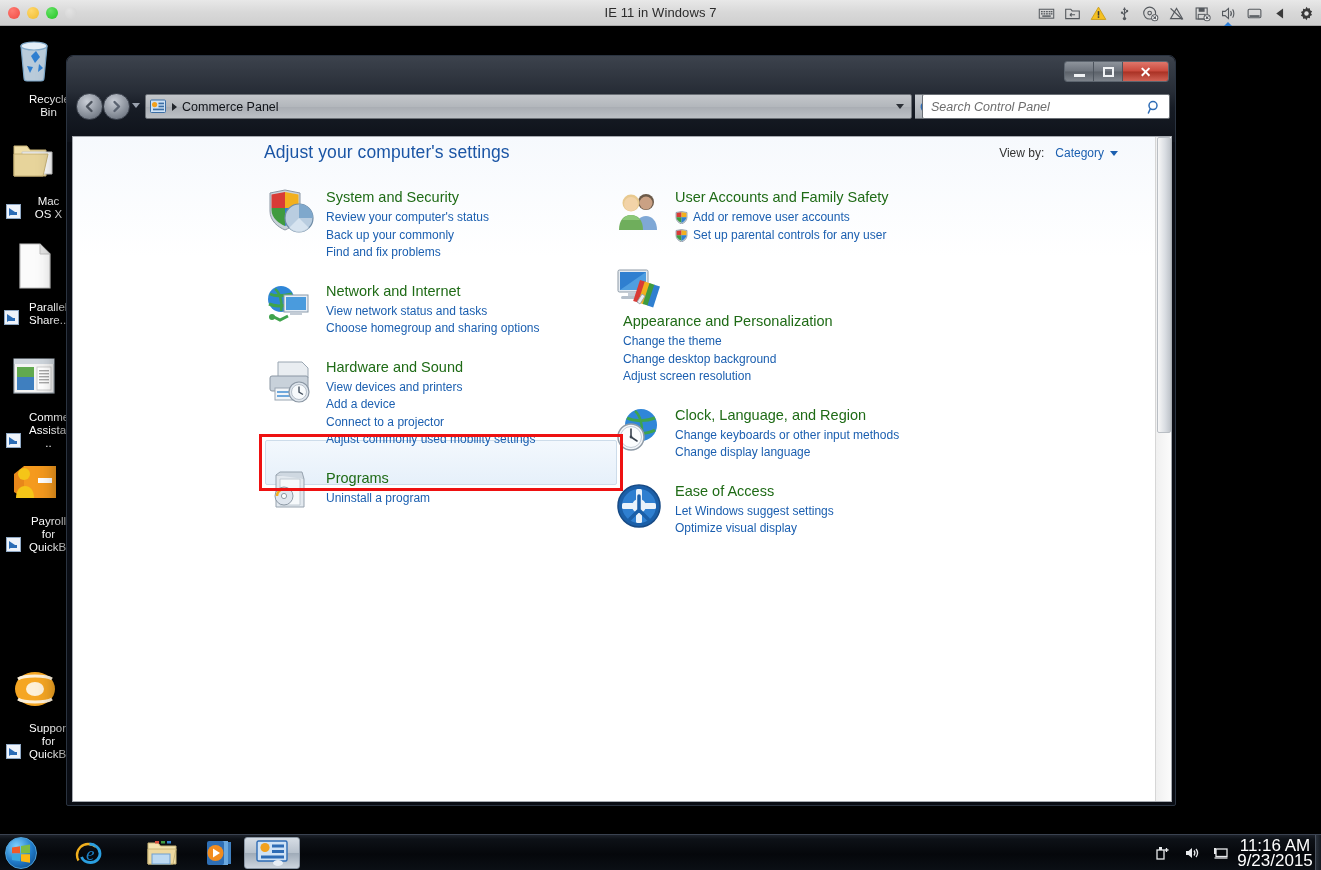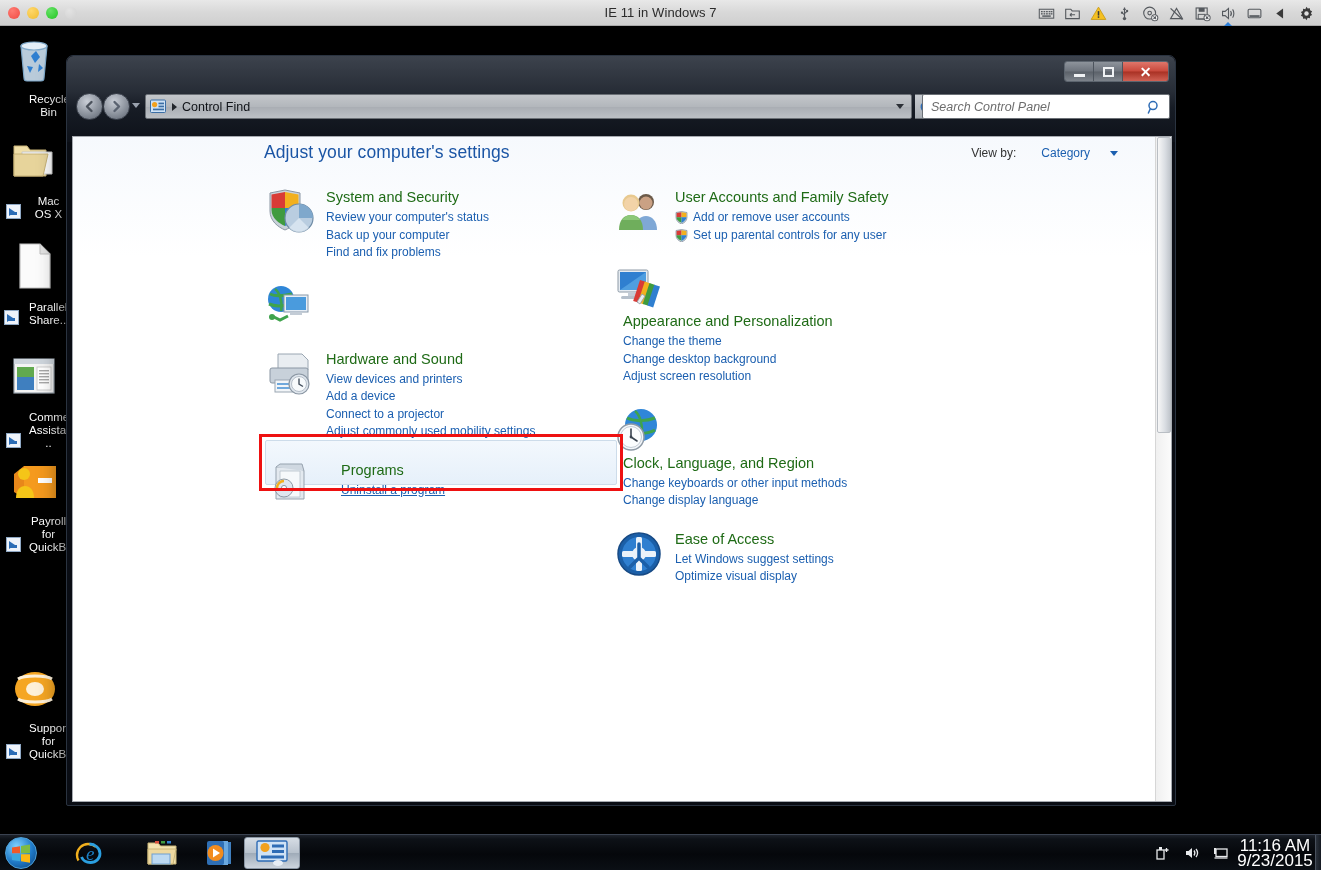--- a/index.html
+++ b/index.html
@@ -174,21 +174,21 @@
     background: linear-gradient(to right, #f7f7f7, #d9dde2 60%, #c1c6cc);
     border: 1px solid #b9bec4; border-radius: 2px;
   }
 
   #page-title {
     position: absolute; left: 264px; top: 142px;
     font-size: 17.5px; color: #1b55a5; letter-spacing: .1px;
   }
   #viewby {
     position: absolute; right: 172px; top: 146px;
-    font-size: 12px; color: #333; display: flex; align-items: center; gap: 25px;
+    font-size: 12px; color: #333; display: flex; align-items: center; gap: 11px;
   }
   #viewby-val { color: #1b5fb0; }
   #viewby-caret {
     width: 0; height: 0; border-left: 4.5px solid transparent;
     border-right: 4.5px solid transparent; border-top: 5px solid #1b5fb0;
     margin-left: -5px;
   }
 
   .col { position: absolute; top: 188px; }
   #col-left { left: 266px; width: 350px; }
@@ -202,21 +202,21 @@
     cursor: pointer;
   }
   .cat-link {
     font-size: 12px; color: #1b5fb0; line-height: 17.5px; cursor: pointer;
     display: block; white-space: nowrap;
   }
   .cat-link.shielded { padding-left: 18px; position: relative; }
   .cat-link.shielded .shield {
     position: absolute; left: 0; top: 2px; width: 13px; height: 13px;
   }
-  #cat-programs .cat-link { text-decoration: underline; }
+  #cat-programs .cat-link { }
 
   
   #programs-wrap {
     position: absolute; left: 259px; top: 434px; width: 364px; height: 57px;
     border: 3px solid #ee1111; background: transparent; pointer-events: none;
   }
   #programs-hover {
     position: absolute; left: 265px; top: 440px; width: 352px; height: 45px;
     background: linear-gradient(to bottom, #f3f8fd, #e6f0fa);
     border: 1px solid #cddcea; border-radius: 2px;
@@ -511,21 +511,21 @@
 
         <div id="addr-bar">
           <svg id="addr-icon" viewBox="0 0 16 15">
             <rect x="0.5" y="1" width="15" height="12.5" rx="1" fill="#cfe2f5" stroke="#3b6ea5" stroke-width="1"></rect>
             <circle cx="4.6" cy="5.6" r="2.6" fill="#f2a11e"></circle>
             <rect x="8.5" y="3.6" width="5.5" height="1.7" fill="#3b6ea5"></rect>
             <rect x="8.5" y="6.6" width="5.5" height="1.7" fill="#3b6ea5"></rect>
             <rect x="3" y="9.6" width="11" height="1.7" fill="#3b6ea5"></rect>
           </svg>
           <span id="addr-sep"></span>
-          <span id="addr-text">Control Find</span>
+          <span id="addr-text">Commerce Panel</span>
           <span id="addr-caret"></span>
         </div>
 
         <div id="refresh-btn">
           <svg width="15" height="15" viewBox="0 0 15 15">
             <path d="M12 5.5A5 5 0 1 0 12.4 9" fill="none" stroke="#2e6cb5" stroke-width="2"></path>
             <path d="M12.6 1.8l.6 4.2-4.2-.6z" fill="#2e6cb5"></path>
           </svg>
         </div>
 
@@ -569,38 +569,43 @@
           <path d="M5.5 20H19v18c-6-2.5-13.5-8-13.5-16z" fill="#3f9b3f"></path>
           <path d="M19 20h13.5v2c0 8-7.5 13.5-13.5 16z" fill="#2f7fd0"></path>
           <circle cx="33" cy="30" r="14" fill="#b9cde0" stroke="#6f8ba5" stroke-width="1.2"></circle>
           <path d="M33 30V16a14 14 0 0 1 14 14z" fill="#7fa8cc"></path>
           <path d="M33 30l-10 10a14 14 0 0 0 20 0z" fill="#e9f1f8" opacity=".6"></path>
         </svg>
       </div>
       <div class="cat-body">
         <div class="cat-title">System and Security</div>
         <span class="cat-link">Review your computer's status</span>
-        <span class="cat-link">Back up your computer</span>
+        <span class="cat-link">Back up your commonly</span>
         <span class="cat-link">Find and fix problems</span>
       </div>
     </div>
 
     <div class="cat" style="margin-top:8px;">
       <div class="cat-icon">
         <svg width="50" height="48" viewBox="0 0 50 48">
           <circle cx="15" cy="17" r="13" fill="#2f86d8"></circle>
           <path d="M4 12c6 3 14 2 22 0M3 22c7 3 16 2 24-1" stroke="#3fa34d" stroke-width="3" fill="none"></path>
           <path d="M9 7c4 3 8 12 6 22" stroke="#3fa34d" stroke-width="2.5" fill="none"></path>
           <rect x="18" y="13" width="24" height="17" fill="#e8eef5" stroke="#8a9aaa" stroke-width="1"></rect>
           <rect x="20" y="15" width="20" height="13" fill="#4a9bdd"></rect>
           <rect x="24" y="30" width="12" height="3" fill="#c3ccd6"></rect>
           <path d="M6 34l8 4 8-4" stroke="#3fa34d" stroke-width="3" fill="none"></path>
           <circle cx="6" cy="35" r="3" fill="#3fa34d"></circle>
         </svg>
       </div>
+      <div class="cat-body">
+        <div class="cat-title">Network and Internet</div>
+        <span class="cat-link">View network status and tasks</span>
+        <span class="cat-link">Choose homegroup and sharing options</span>
+      </div>
     </div>
 
     <div class="cat" style="margin-top:7px;">
       <div class="cat-icon">
         <svg width="50" height="48" viewBox="0 0 50 48">
           <path d="M12 4h24l6 6v10H12z" fill="#e9edf1" stroke="#9aa6b2" stroke-width="1"></path>
           <rect x="4" y="18" width="38" height="15" rx="2" fill="#c8d1da" stroke="#8a96a3" stroke-width="1"></rect>
           <rect x="9" y="30" width="26" height="12" fill="#f2f5f8" stroke="#9aa6b2" stroke-width="1"></rect>
           <rect x="11" y="33" width="20" height="2" fill="#6fa8dc"></rect>
           <rect x="11" y="37" width="14" height="2" fill="#6fa8dc"></rect>
@@ -611,21 +616,21 @@
       </div>
       <div class="cat-body">
         <div class="cat-title">Hardware and Sound</div>
         <span class="cat-link">View devices and printers</span>
         <span class="cat-link">Add a device</span>
         <span class="cat-link">Connect to a projector</span>
         <span class="cat-link">Adjust commonly used mobility settings</span>
       </div>
     </div>
 
-    <div class="cat" id="cat-programs" style="margin-top:11px;gap:15px;">
+    <div class="cat" id="cat-programs" style="margin-top:11px;">
       <div class="cat-icon">
         <svg width="50" height="48" viewBox="0 0 50 48">
           <path d="M10 6h22l6 4v28H10z" fill="#e3e9ef" stroke="#97a3af" stroke-width="1"></path>
           <path d="M14 10h20v26H14z" fill="#f6f9fb" stroke="#b8c2cc" stroke-width=".8"></path>
           <path d="M10 6l4-3h22l2 7" fill="#cfd8e1" stroke="#97a3af" stroke-width="1"></path>
           <circle cx="18" cy="27" r="9" fill="#dfe6ee" stroke="#8e9aa6" stroke-width="1"></circle>
           <circle cx="18" cy="27" r="2.6" fill="#fbfcfd" stroke="#8e9aa6" stroke-width="1"></circle>
           <path d="M11 27a7 7 0 0 1 7-7" stroke="#f2b01e" stroke-width="2.5" fill="none"></path>
         </svg>
       </div>
@@ -693,21 +698,21 @@
         </svg>
       </div>
       <div class="cat-body">
         <div class="cat-title">Appearance and Personalization</div>
         <span class="cat-link">Change the theme</span>
         <span class="cat-link">Change desktop background</span>
         <span class="cat-link">Adjust screen resolution</span>
       </div>
     </div>
 
-    <div class="cat" style="margin-top:11px;flex-direction:column;">
+    <div class="cat" style="margin-top:11px;">
       <div class="cat-icon">
         <svg width="50" height="48" viewBox="0 0 50 48">
           <circle cx="26" cy="19" r="16" fill="#2f86d8"></circle>
           <path d="M12 12c8 4 20 3 28 0M11 25c9 4 22 3 29-1" stroke="#3fa34d" stroke-width="3" fill="none"></path>
           <path d="M20 5c5 4 9 16 6 28" stroke="#3fa34d" stroke-width="2.5" fill="none"></path>
           <circle cx="16" cy="31" r="13" fill="#f4f7fa" stroke="#8e9aa6" stroke-width="1.5"></circle>
           <circle cx="16" cy="31" r="10.5" fill="#fbfdfe" stroke="#c3ccd6" stroke-width="1"></circle>
           <path d="M16 23v8l6 4" stroke="#3a4450" stroke-width="1.6" fill="none" stroke-linecap="round"></path>
           <circle cx="16" cy="31" r="1.4" fill="#3a4450"></circle>
         </svg>

